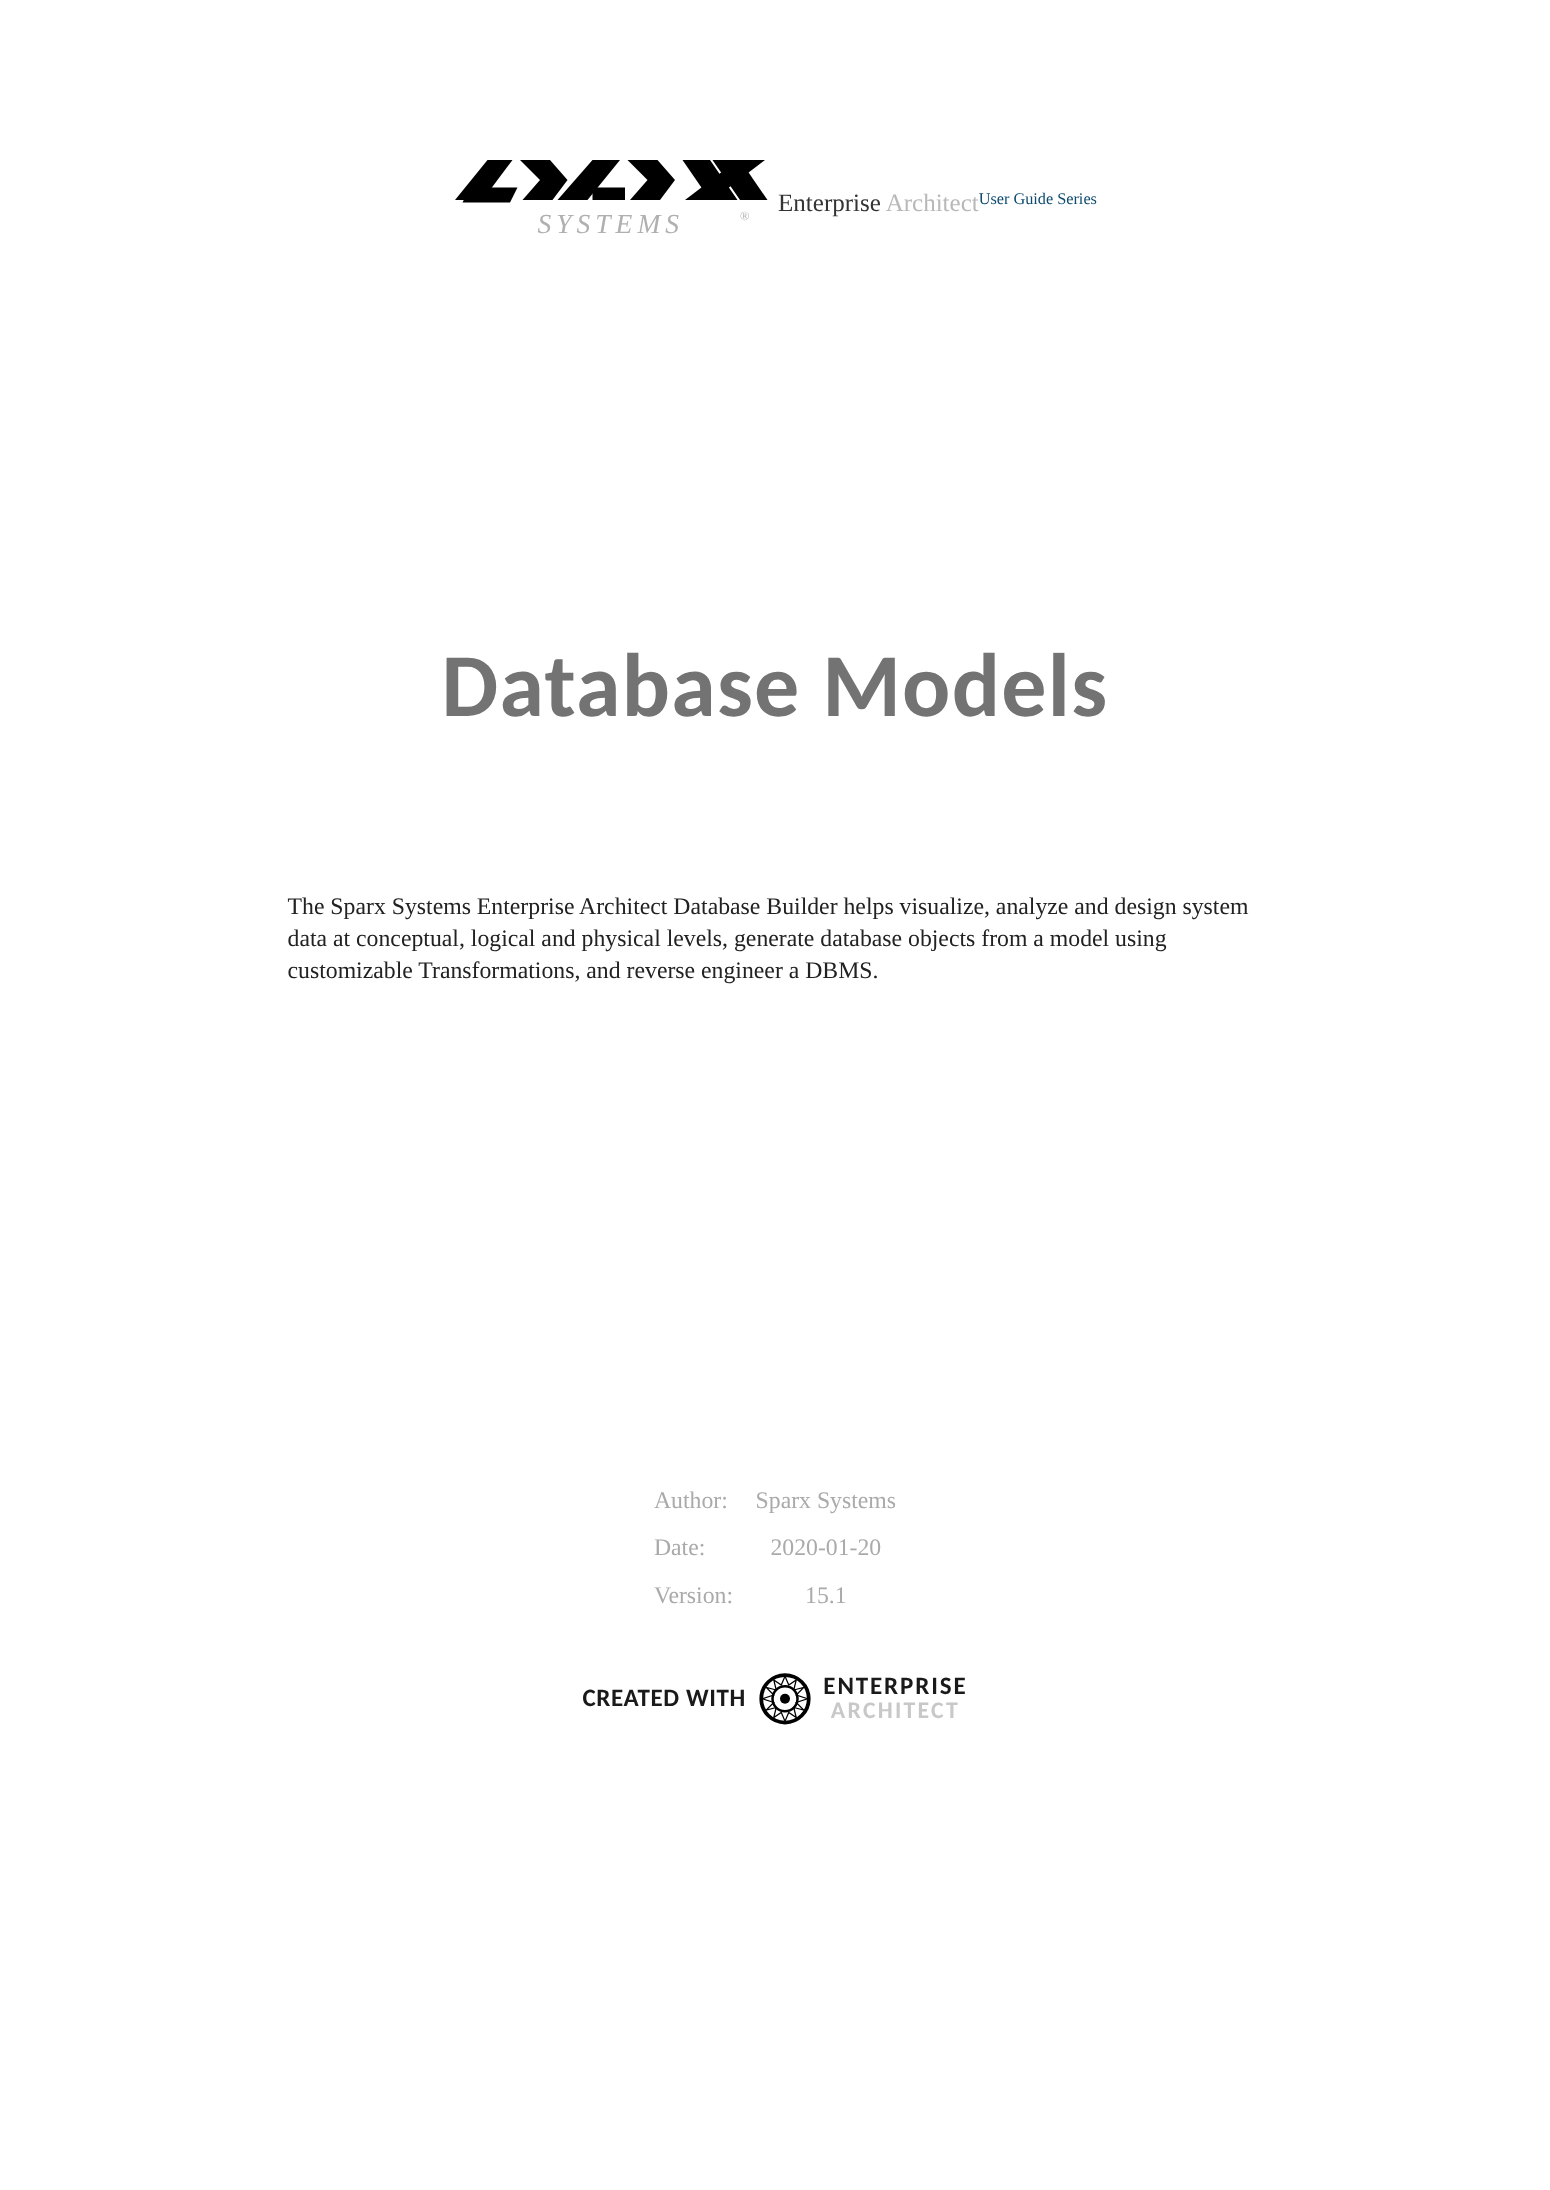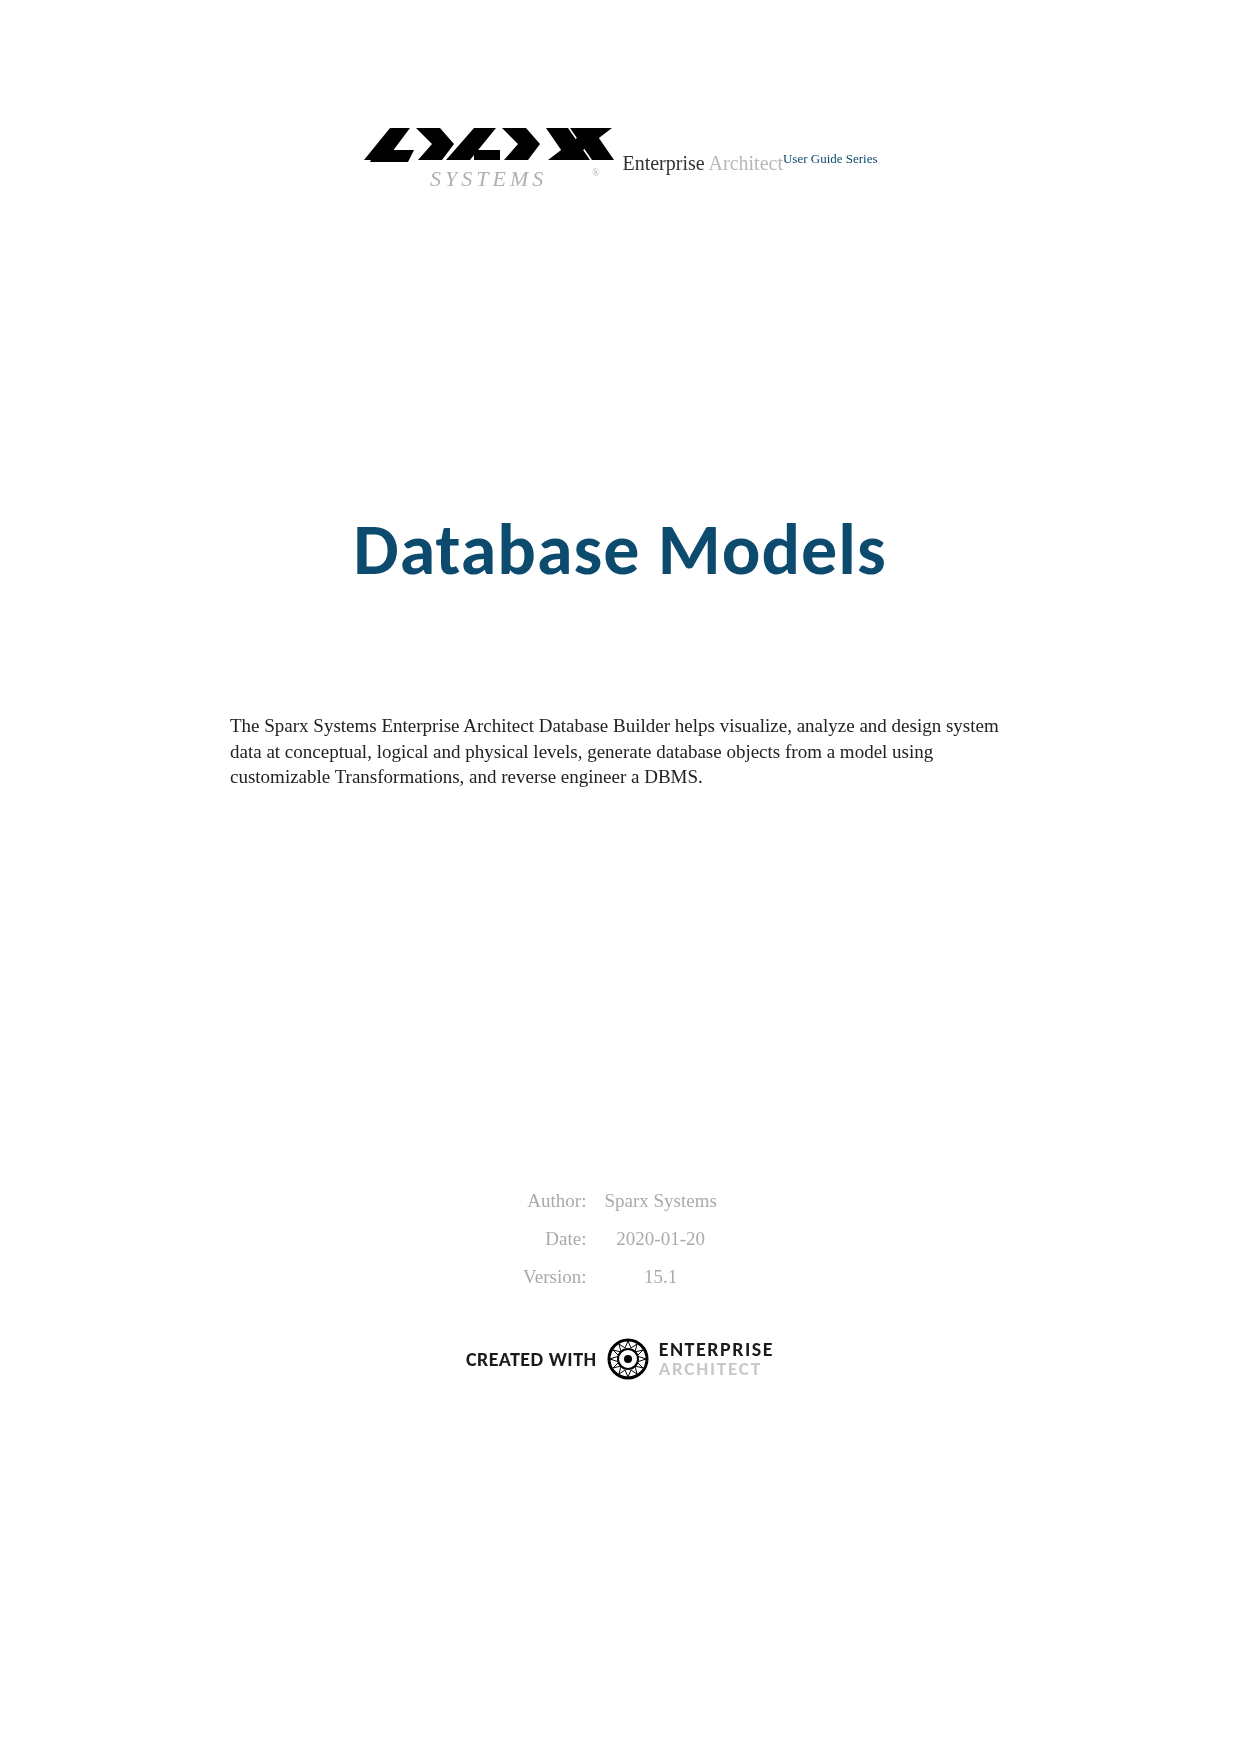--- a/index.html
+++ b/index.html
@@ -42,51 +42,51 @@
     .subtitle-series {
       margin-top: 2px;
       font-size: 13px;
       color: #0c4a6e;
     }
     .main-title {
       margin-top: 310px;
       font-family: Calibri, Arial, sans-serif;
       font-size: 72px;
       font-weight: bold;
-      color: #0c4a6e;
+      color: #737373;
       letter-spacing: 1px;
     }
     .description {
       margin-top: 120px;
       font-size: 19px;
       color: #222;
       text-align: left;
       line-height: 1.35;
       max-width: 780px;
     }
     .meta-block {
       margin-top: 400px;
       display: grid;
       grid-template-columns: auto auto;
       column-gap: 18px;
       row-gap: 16px;
       font-size: 19px;
       color: #aaaaaa;
     }
     .meta-label {
-      text-align: right;
     }
     .meta-value {
       text-align: center;
     }
     .footer-badge {
       margin-top: 50px;
       display: flex;
       align-items: center;
       gap: 10px;
+      text-align: center;
     }
     .created-with {
       font-family: Calibri, Arial, sans-serif;
       font-size: 20px;
       font-weight: bold;
       letter-spacing: 0.5px;
       color: #1a1a1a;
     }
     .ea-badge-icon {
       width: 42px;

